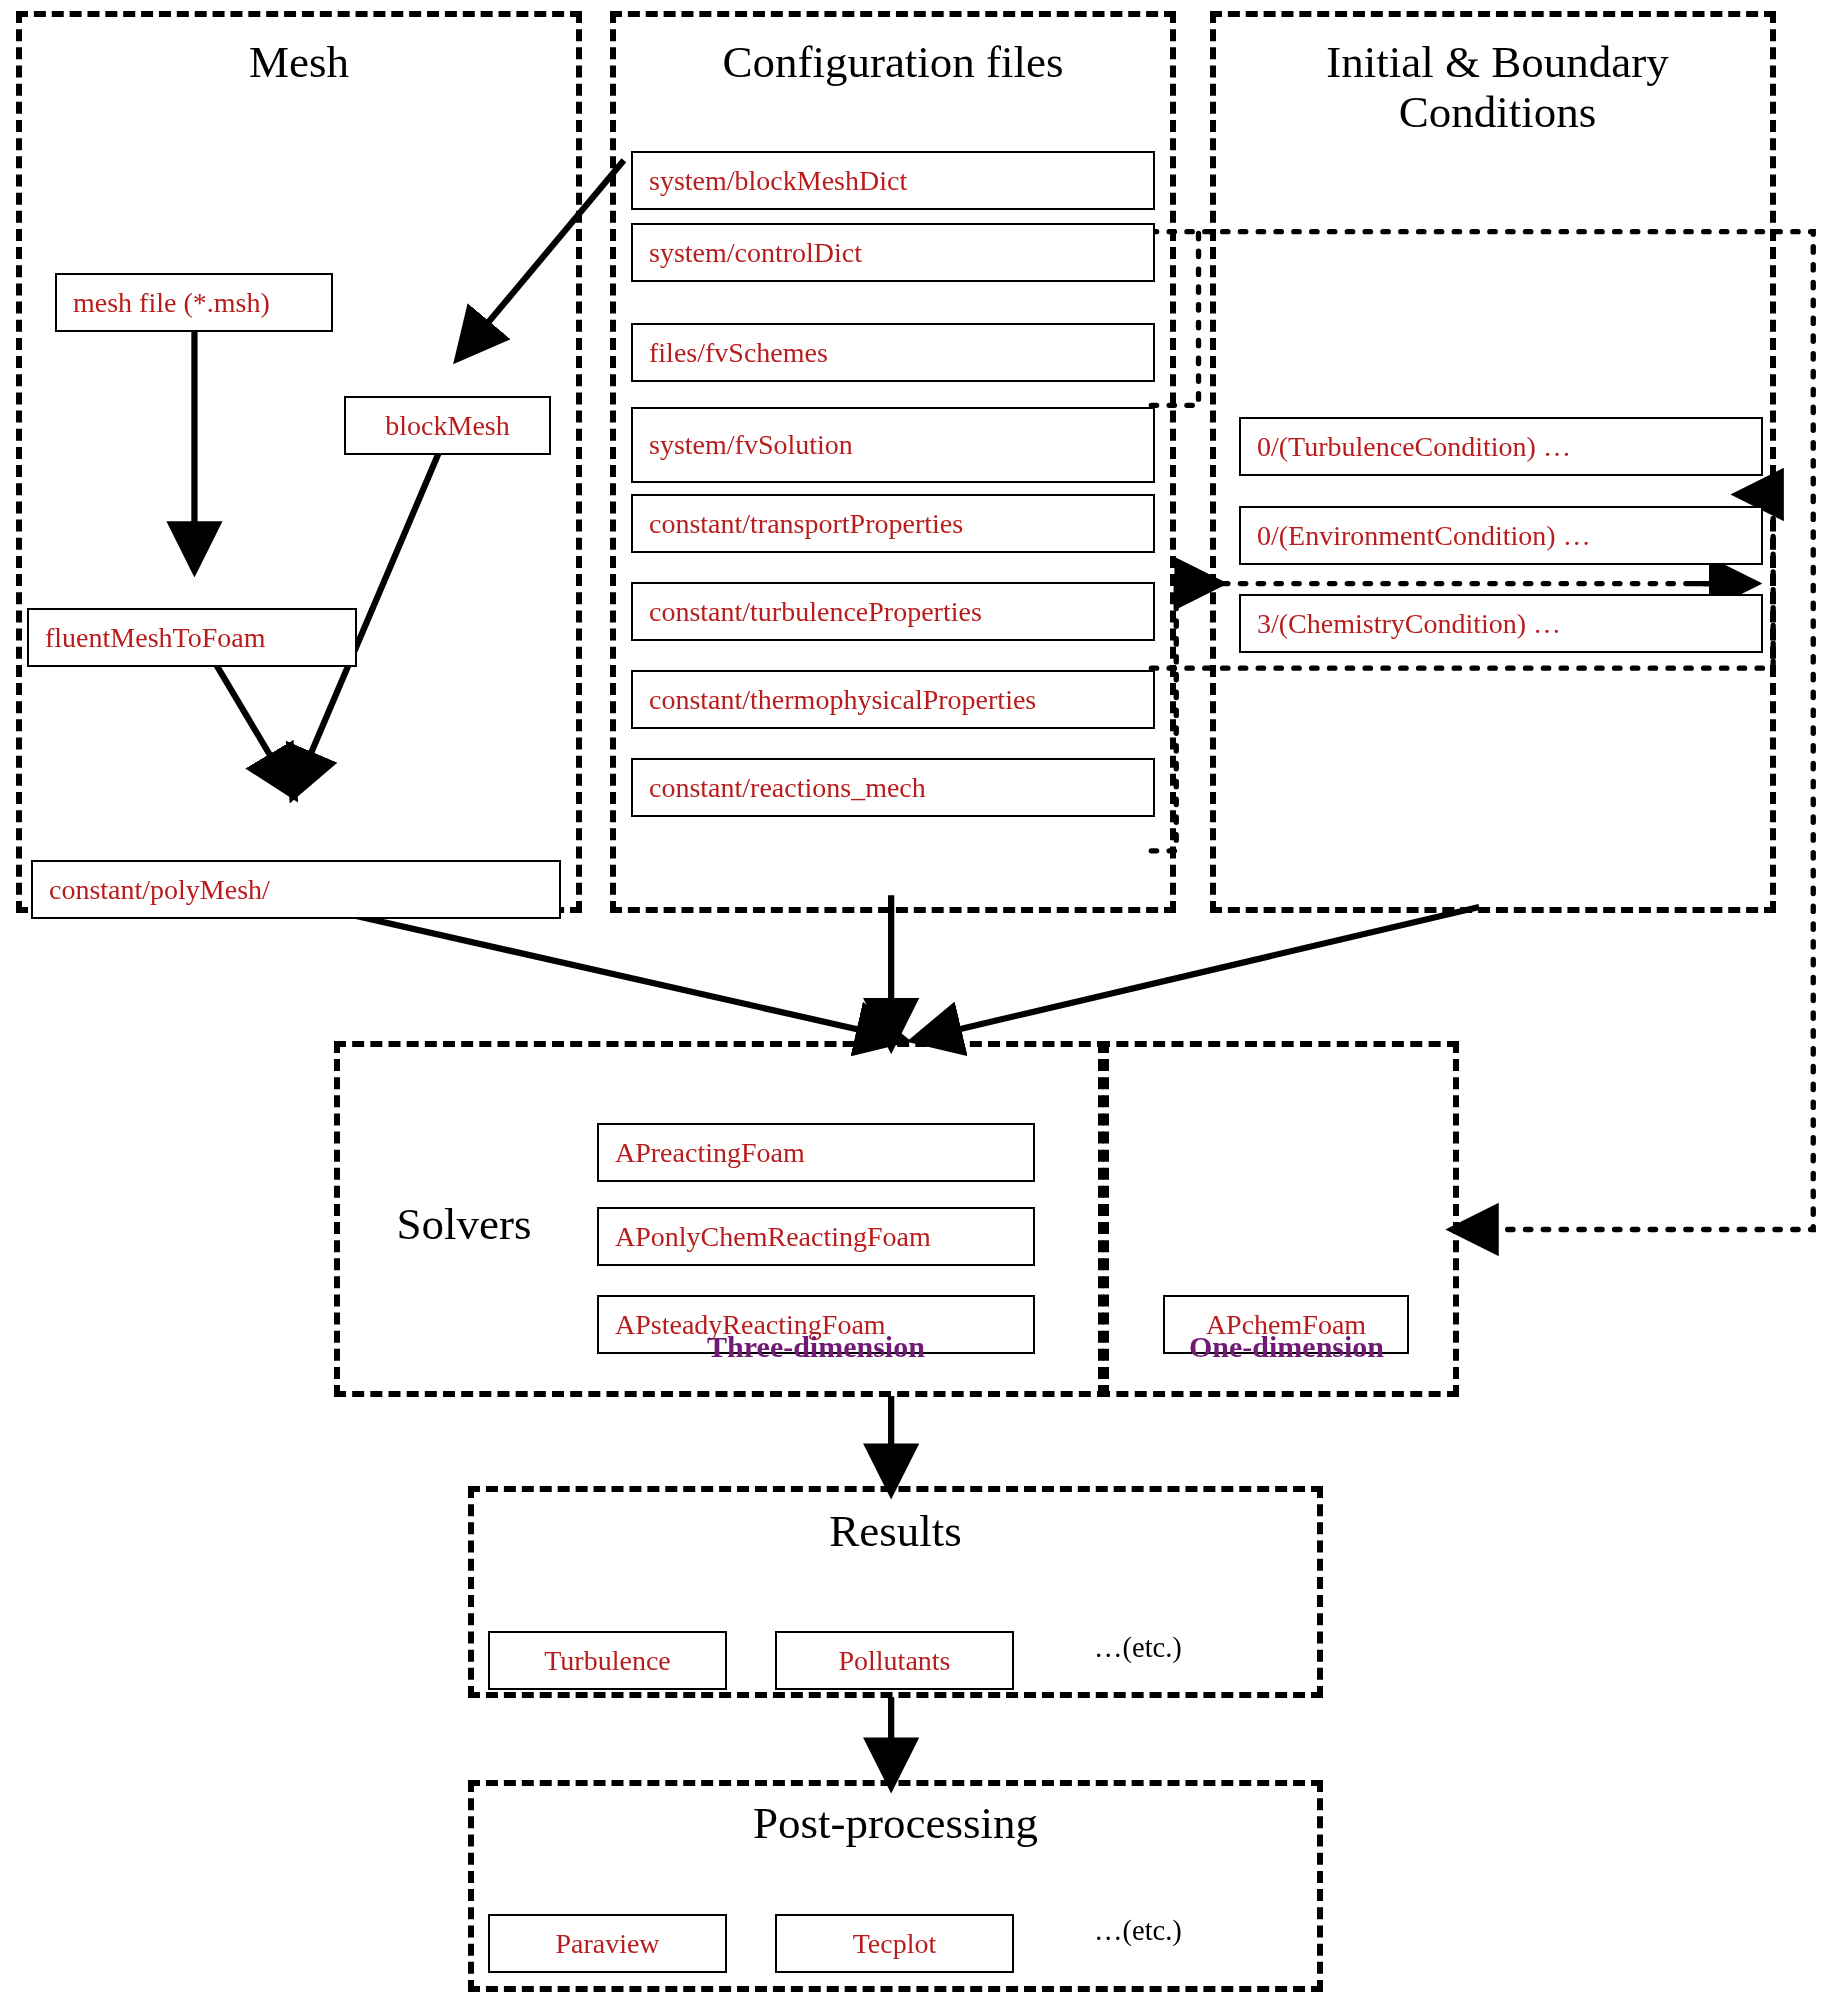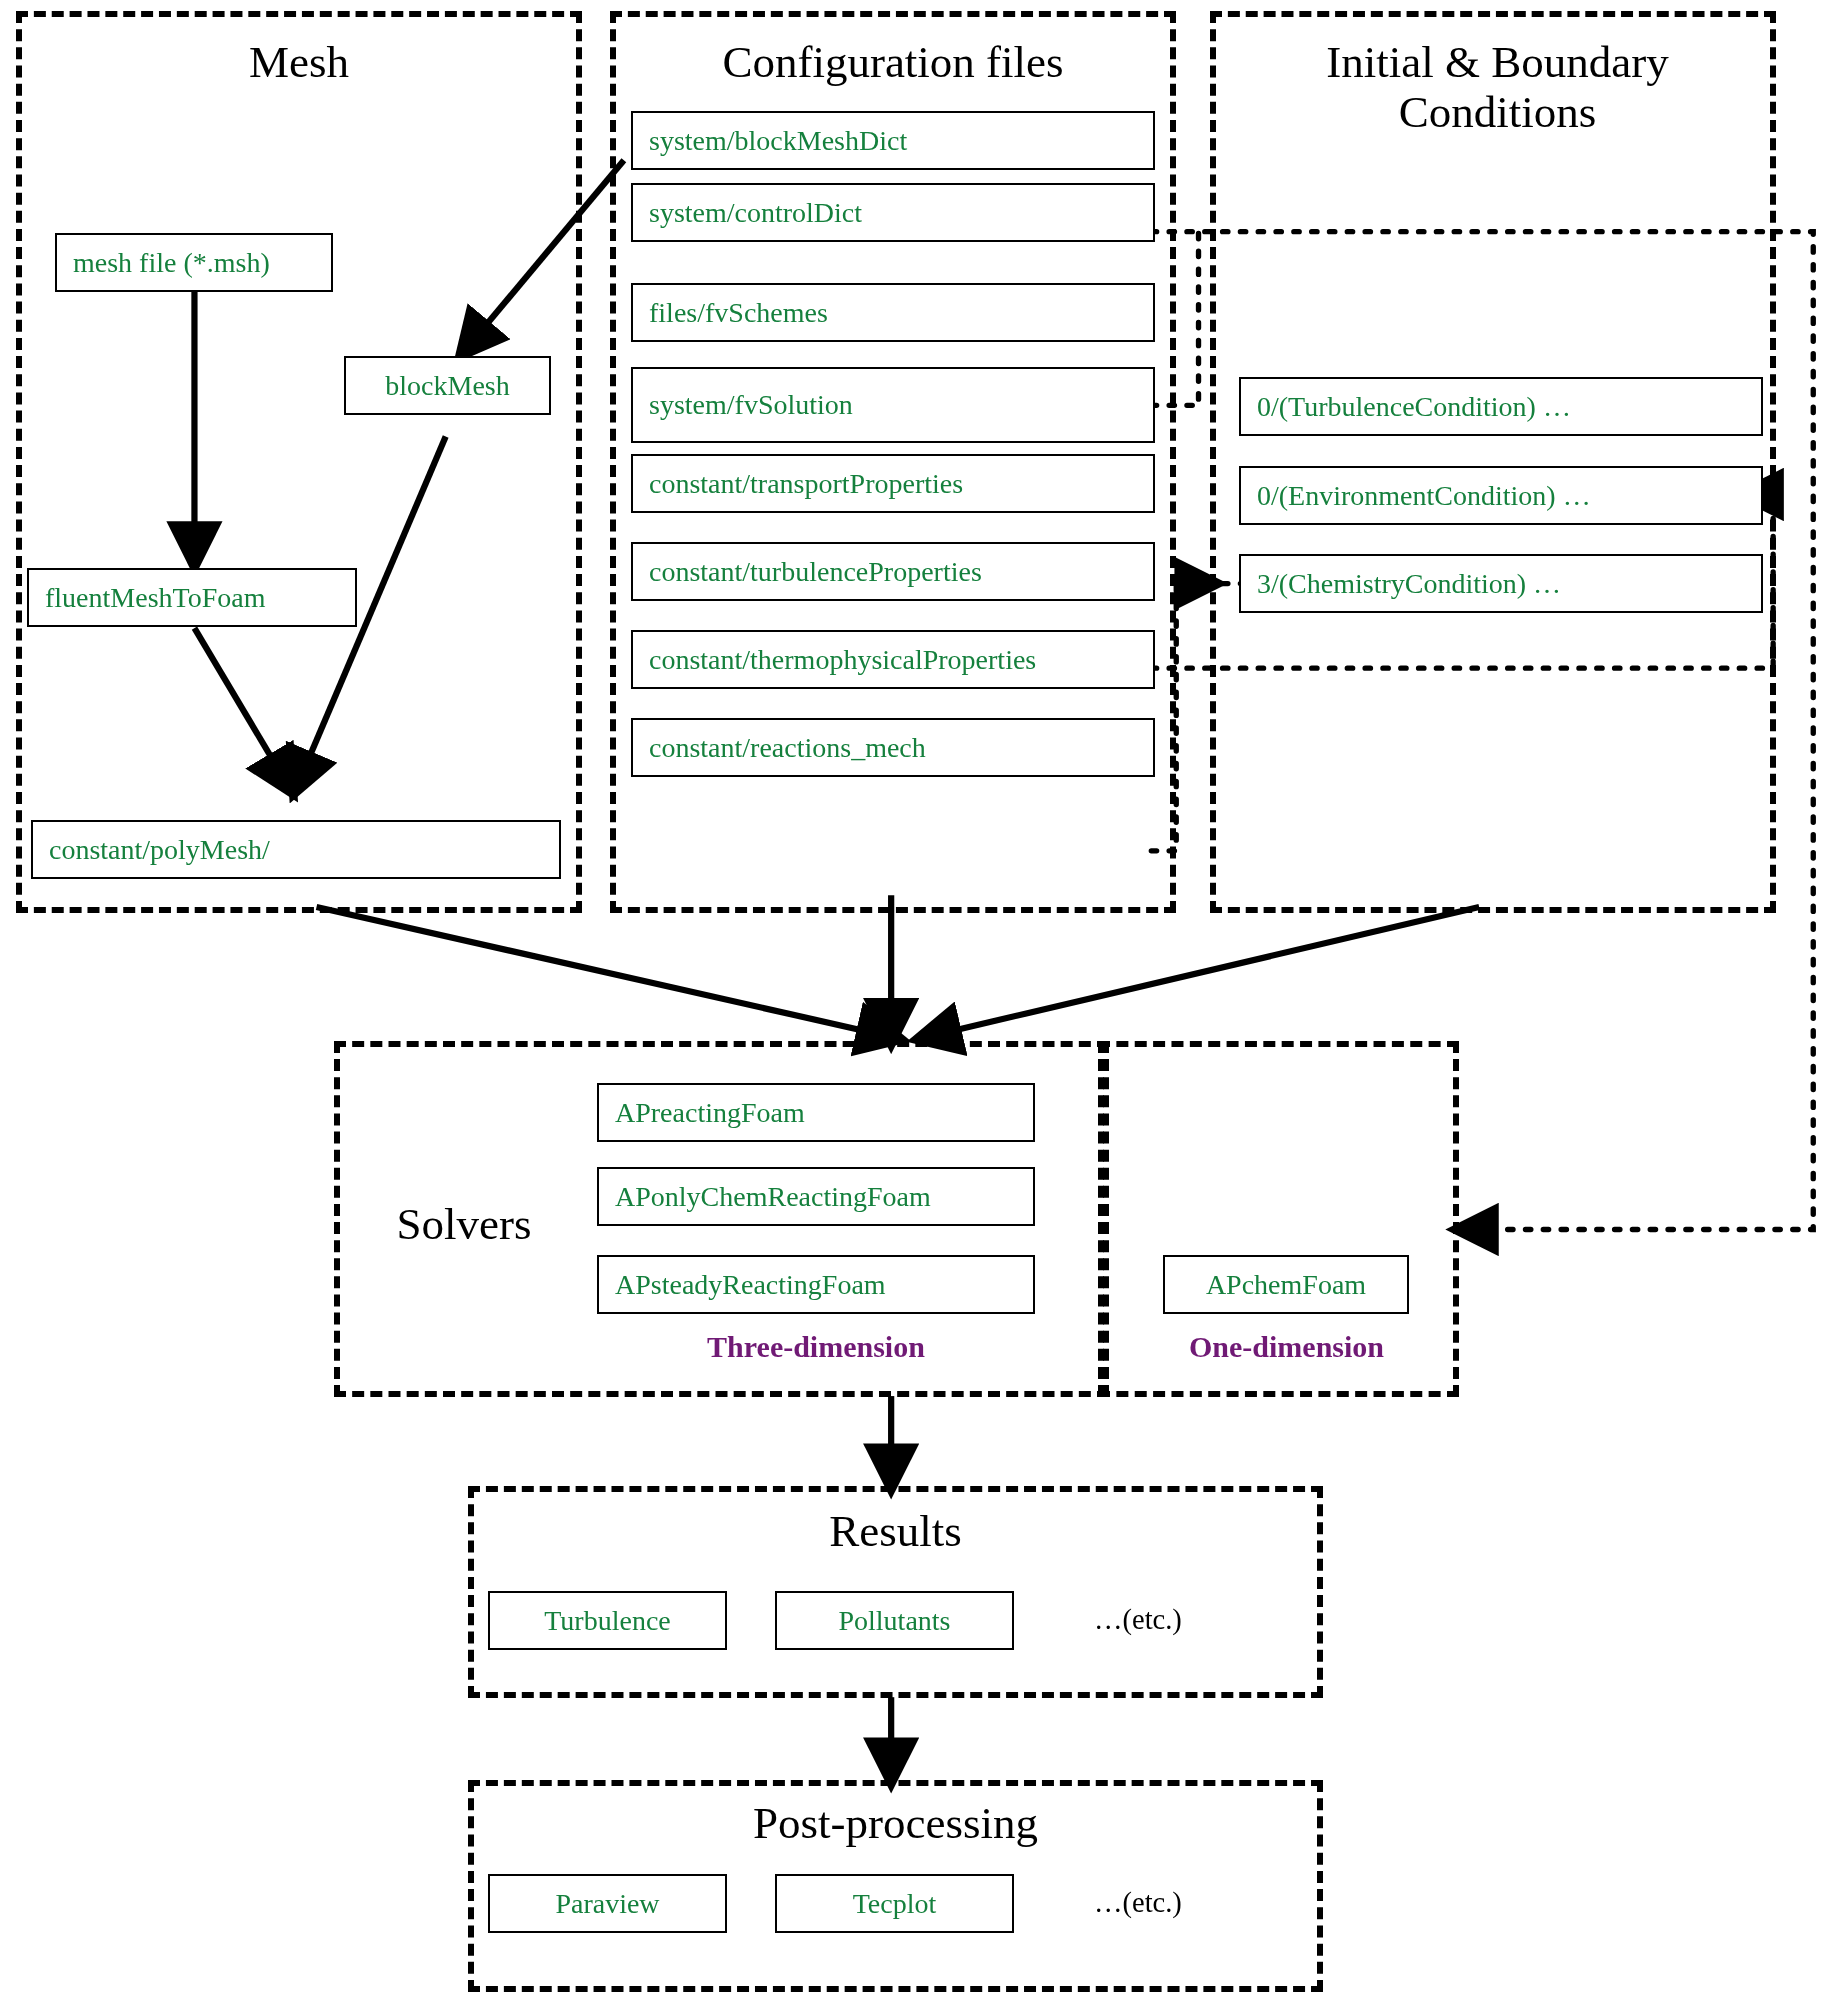--- a/index.html
+++ b/index.html
@@ -42,32 +42,34 @@
   }
   .node {
     position: absolute;
     border: 2.7px solid #000000;
     box-sizing: border-box;
     background: #ffffff;
     display: flex;
     align-items: center;
     font-size: 28px;
     padding-left: 16px;
-    color: #15803d;
+    color: #b91c1c;
     white-space: nowrap;
+    margin-top: 40px;
   }
   .node.center {
     justify-content: center;
     padding-left: 0;
   }
   .plain-label {
     position: absolute;
     font-size: 28.5px;
     color: #000;
     white-space: nowrap;
+    margin-top: 28px;
   }
   .caption {
     position: absolute;
     font-size: 30px;
     text-align: center;
     color: #701a75;
     white-space: nowrap;
     font-weight: bold;
   }
 </style>

